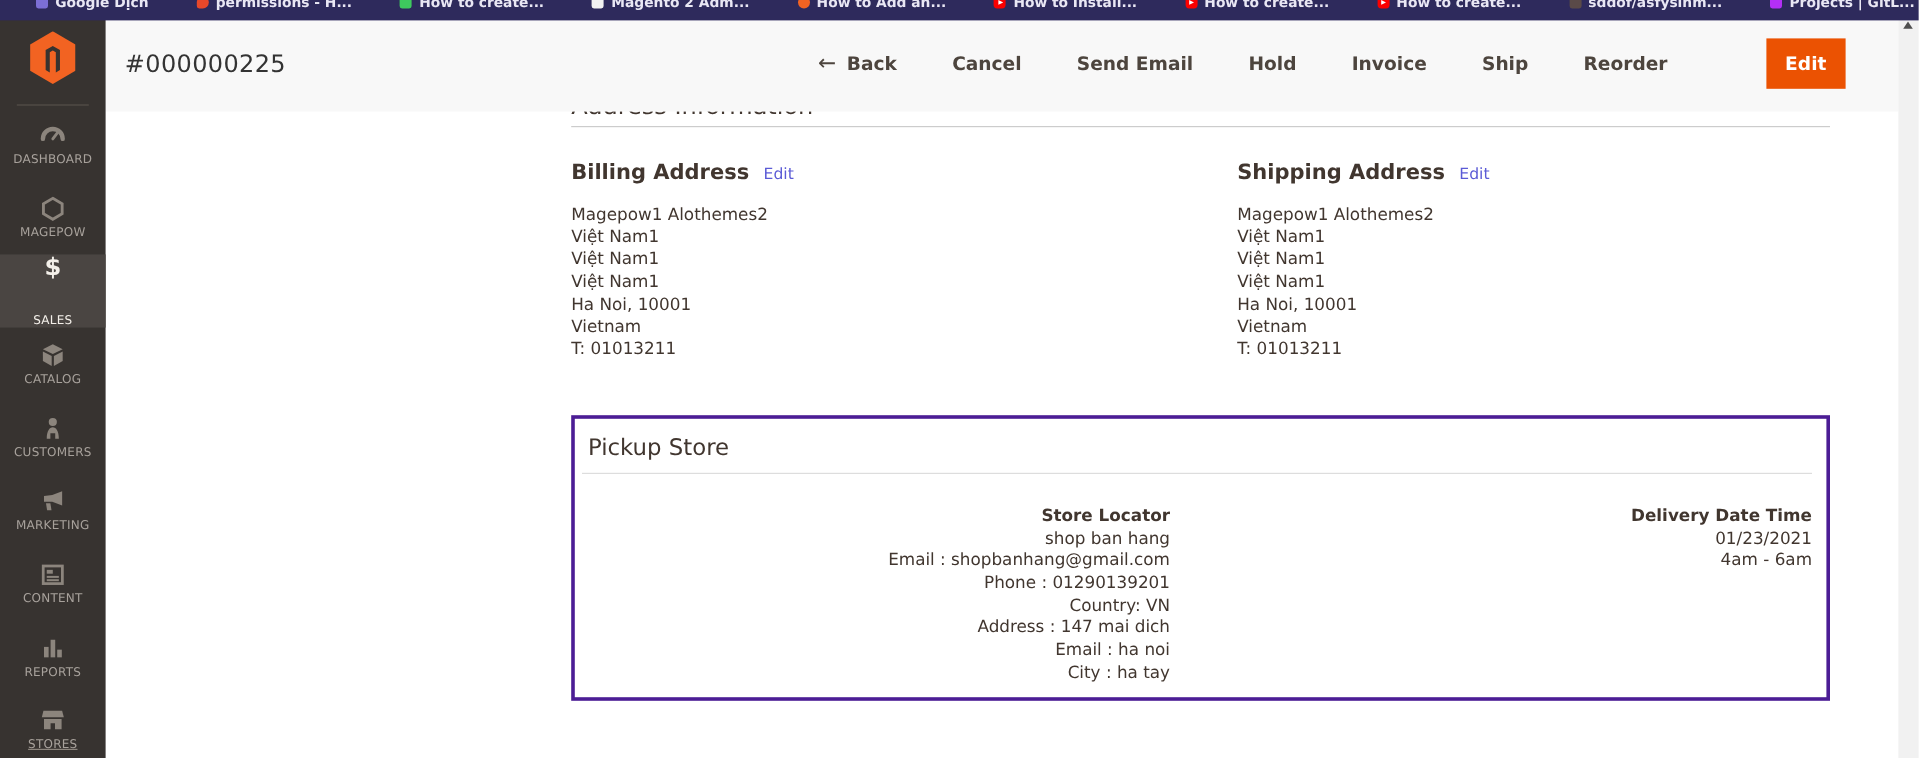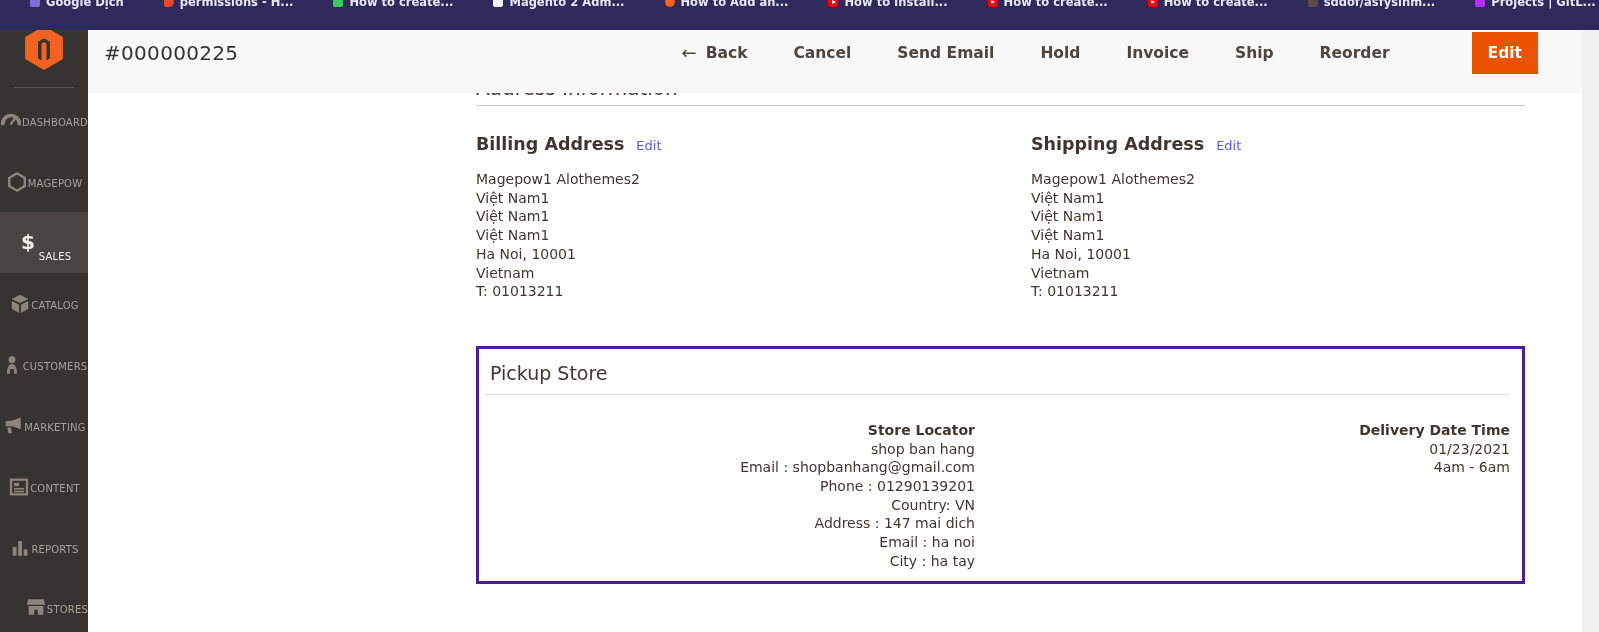--- a/index.html
+++ b/index.html
@@ -7,21 +7,21 @@
   body {
     position: relative;
     font-family: "DejaVu Sans", "Liberation Sans", sans-serif;
     background: #fff;
     overflow: hidden;
     color: #41362f;
   }
 
   
   .bookmarks-bar {
-    position: absolute; left:0; top:0; width:1599px; height:30px;
+    position: absolute; left:0; top:0; width:1599px; height:17px;
     background:#2e2a5c; overflow:hidden; z-index:10;
   }
   .bm-row {
     display:flex; align-items:center; gap:40px;
     padding-left:30px; margin-top:-5px; white-space:nowrap;
   }
   .bm-item { display:flex; align-items:center; gap:6px; color:#e9e7f4; font-size:11.5px; font-weight:600; }
   .bi { width:10px; height:10px; border-radius:2px; flex:0 0 auto; }
   .bi-translate { background:#7c6fd6; }
   .bi-flame { background:#e8482a; border-radius:50% 50% 50% 20%; }
@@ -48,28 +48,28 @@
   
   .sidebar {
     position:absolute; left:0; top:13px; width:88px; height:619px;
     background:#373330; z-index:8;
   }
   .logo { height:62px; display:flex; align-items:center; justify-content:center; padding-top:8px; }
   .logo svg { width:38px; height:44px; }
   .side-divider { border-top:1px solid #57504a; margin:12px 14px 0 14px; }
   .menu { margin-top:2px; }
   .mi {
-    height:61px; display:flex; flex-direction:row; align-items:center;
+    height:61px; display:flex; flex-direction:column; align-items:center;
     justify-content:center; cursor:pointer; color:#8c857d;
   }
   .mi .lbl { margin-top:4px; font-size:10px; letter-spacing:.2px; color:#a7a19b; }
   .mi svg { width:22px; height:22px; }
   .mi.selected { background:#4a4542; color:#f3efe9; }
   .mi.selected .lbl { color:#f3efe9;margin-top:28px; }
-  .mi.cut { height:52px; overflow:hidden; justify-content:flex-end; padding-top:6px; }
+  .mi.cut { height:52px; overflow:hidden; justify-content:center; padding-top:6px;text-decoration:underline; }
 
   
   .page-header {
     position:absolute; left:88px; top:13px; width:1494px; height:80px;
     background:#f8f8f8; z-index:5;
     display:flex; align-items:center; padding:0 44px 0 16px;
   }
   .order-title { font-size:20px; font-weight:400; color:#333; letter-spacing:.3px; }
   .actions { margin-left:auto; display:flex; align-items:center; gap:46px; }
   .action-btn {

